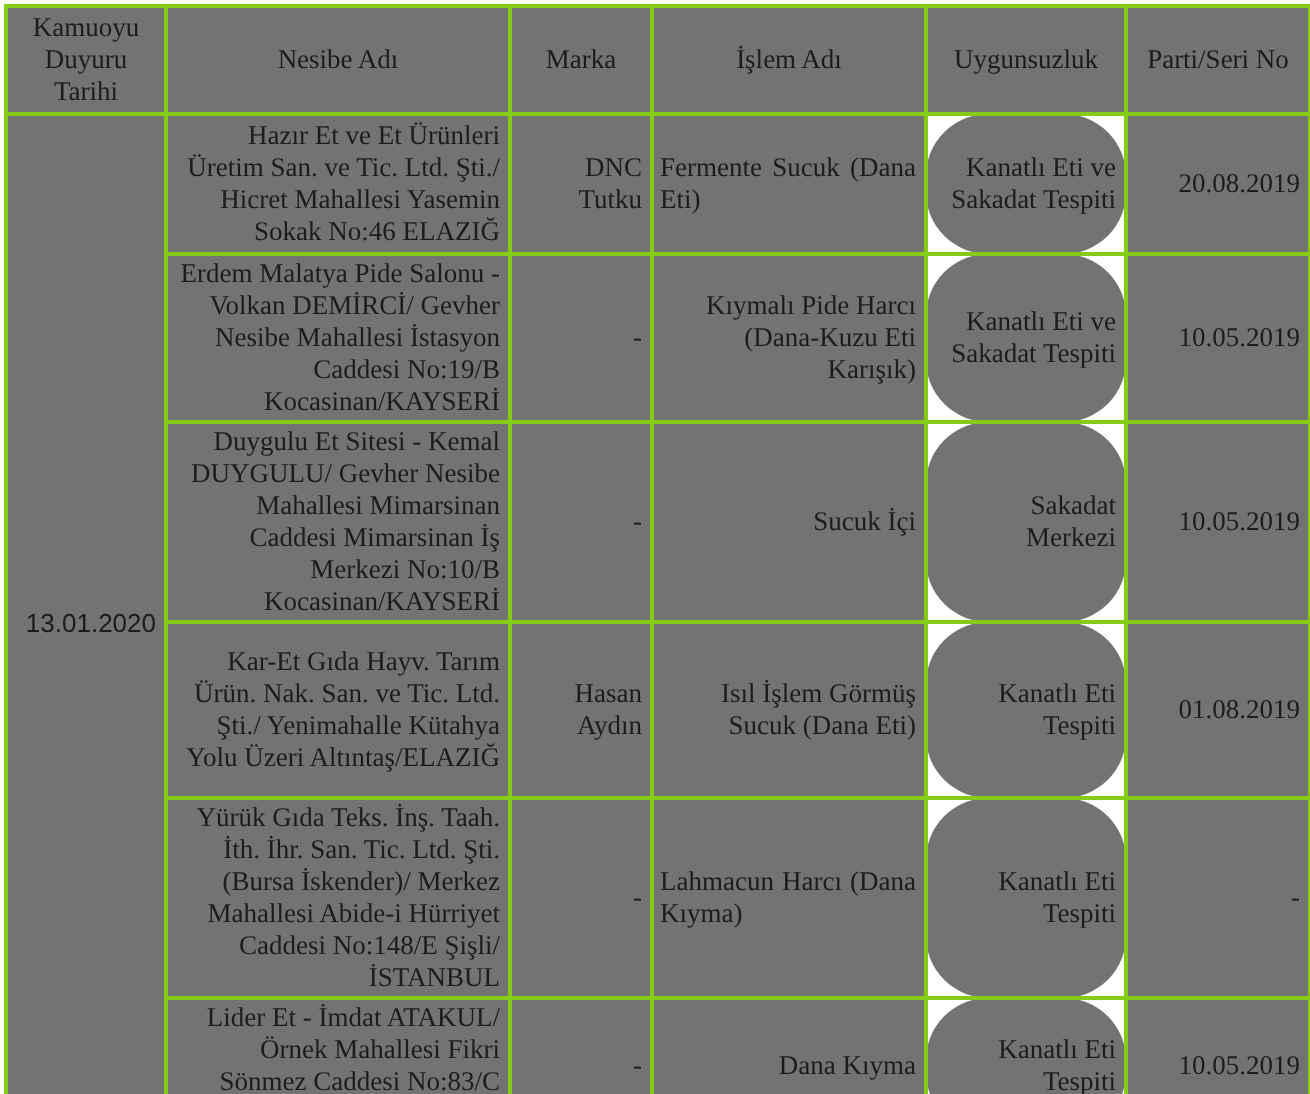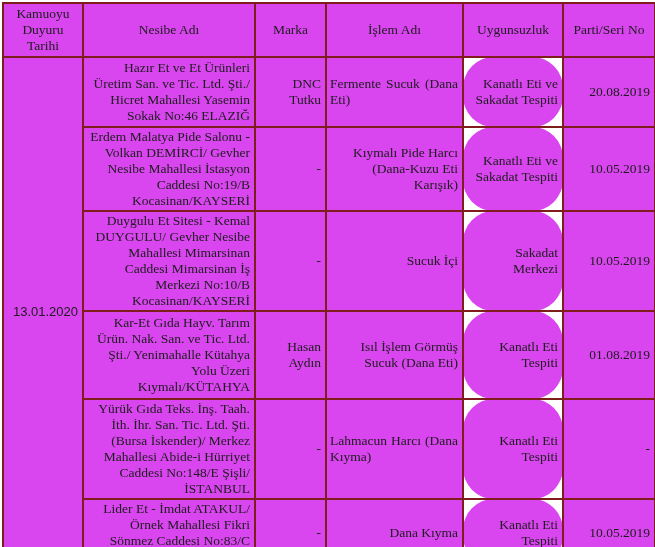--- a/index.html
+++ b/index.html
@@ -22,24 +22,24 @@
     margin-left: 2px;
     margin-top: 2px;
     width: 652px;
     font-family: "Liberation Serif", "DejaVu Serif", serif;
     font-size: 13.5px;
     line-height: 16px;
     color: #1c1c1c;
   }
   table.report th,
   table.report td {
-    border: 2px solid #7f1d1d;
+    border: 2px solid #84cc16;
     vertical-align: middle;
     overflow: hidden;
-    background: #d946ef;
+    background: #737373;
   }
   table.report th {
     font-weight: normal;
     text-align: center;
     padding: 2px 3px;
   }
   table.report td {
     text-align: right;
     padding: 1px 4px 1px 3px;
   }
@@ -104,21 +104,21 @@
 
       <tr class="row-3">
         <td class="cell-firma">Duygulu Et Sitesi - Kemal DUYGULU/ Gevher Nesibe Mahallesi Mimarsinan Caddesi Mimarsinan İş Merkezi No:10/B Kocasinan/KAYSERİ</td>
         <td class="cell-marka">-</td>
         <td class="cell-urun">Sucuk İçi</td>
         <td class="cell-uygun">Sakadat Merkezi</td>
         <td class="cell-parti">10.05.2019</td>
       </tr>
 
       <tr class="row-4">
-        <td class="cell-firma">Kar-Et Gıda Hayv. Tarım Ürün. Nak. San. ve Tic. Ltd. Şti./ Yenimahalle Kütahya Yolu Üzeri Kıymalı/KÜTAHYA</td>
+        <td class="cell-firma">Kar-Et Gıda Hayv. Tarım Ürün. Nak. San. ve Tic. Ltd. Şti./ Yenimahalle Kütahya Yolu Üzeri Altıntaş/ELAZIĞ</td>
         <td class="cell-marka">Hasan Aydın</td>
         <td class="cell-urun">Isıl İşlem Görmüş Sucuk (Dana Eti)</td>
         <td class="cell-uygun">Kanatlı Eti Tespiti</td>
         <td class="cell-parti">01.08.2019</td>
       </tr>
 
       <tr class="row-5">
         <td class="cell-firma">Yürük Gıda Teks. İnş. Taah. İth. İhr. San. Tic. Ltd. Şti. (Bursa İskender)/ Merkez Mahallesi Abide-i Hürriyet Caddesi No:148/E Şişli/İSTANBUL</td>
         <td class="cell-marka">-</td>
         <td class="cell-urun justify">Lahmacun Harcı (Dana Kıyma)</td>

